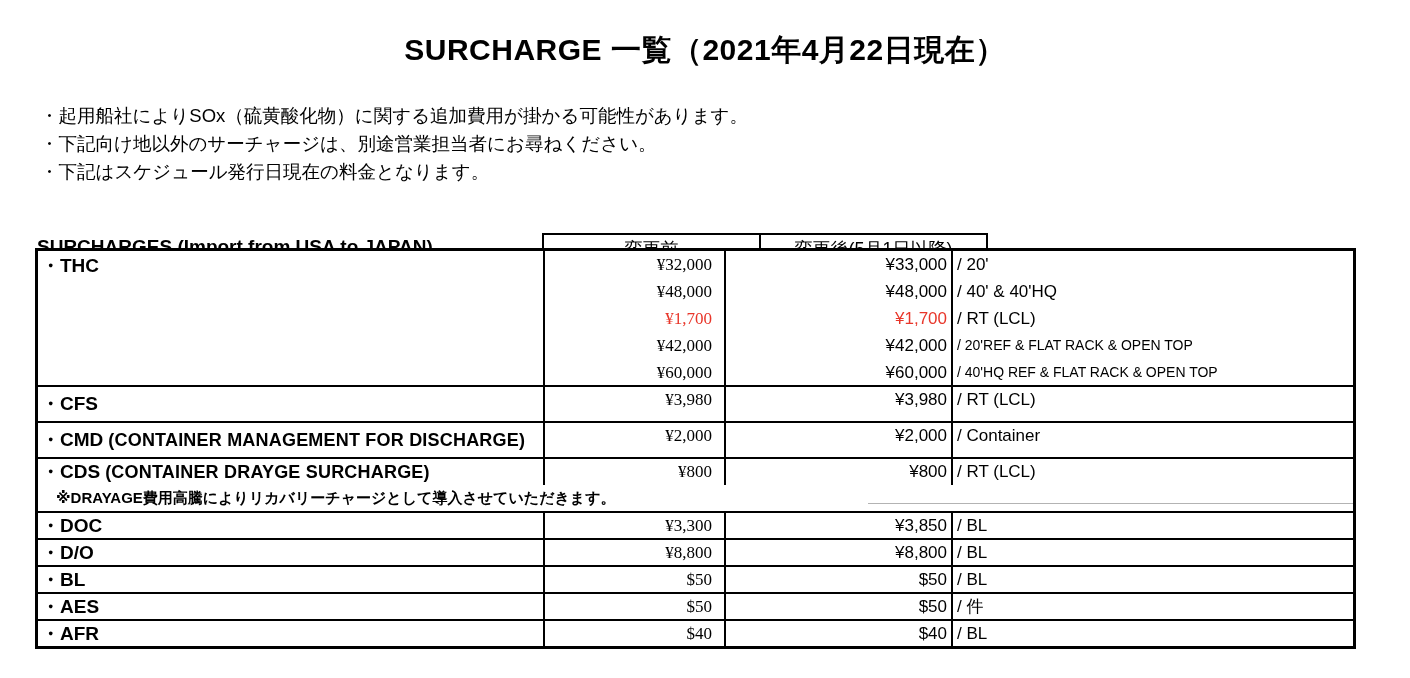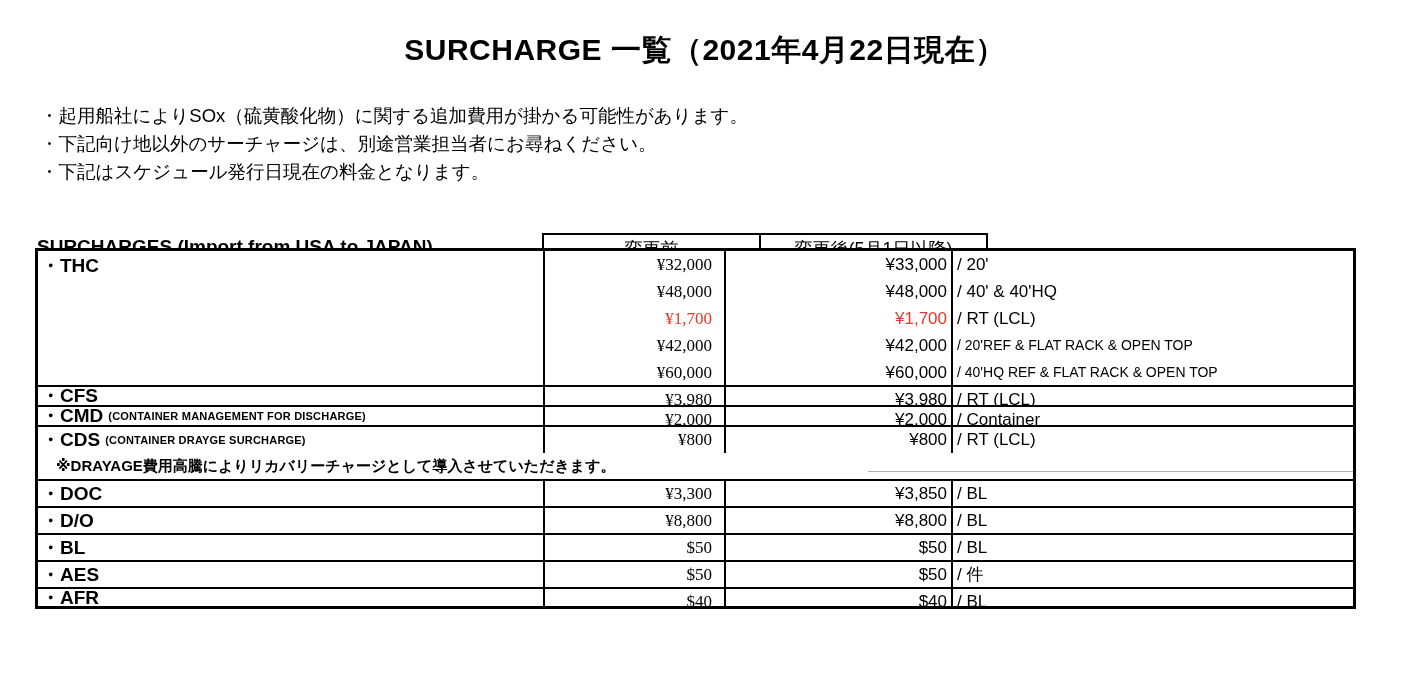--- a/index.html
+++ b/index.html
@@ -54,42 +54,42 @@
     position:absolute; left:35px; top:248px;
     width:1321px;
     border:3px solid #000;
     box-sizing:border-box;
     background:#fff;
   }
   .row { display:flex; box-sizing:border-box; border-bottom:2px solid #000; }
   .c1 { width:507px; box-sizing:border-box; border-right:2px solid #000;
         padding-left:3px; font-weight:bold; font-size:19px;
         display:flex; align-items:center; white-space:nowrap; overflow:hidden; }
-  .c1 .sub { font-size:11px; font-weight:bold; margin-left:5px; letter-spacing:0.2px; }
+  .c1 .sub { font-size:18px; font-weight:bold; margin-left:5px; letter-spacing:0.2px; }
   .c2 { width:181px; box-sizing:border-box; border-right:2px solid #000;
         text-align:right; padding-right:12px; font-size:17px;font-family:Liberation Serif, serif; }
   .c3 { width:227px; box-sizing:border-box; border-right:2px solid #000;
         text-align:right; padding-right:4px; font-size:17px; }
   .c4 { flex:1; padding-left:4px; font-size:17px; text-align:left;
         white-space:nowrap; overflow:hidden; }
 
   
   .row-thc { height:136px; }
   .row-thc .c1 { align-items:flex-start; padding-top:2px; }
   .row-thc .line { line-height:27px; height:27px; }
   .row-thc .c4 .line.small { font-size:14px; }
   .red { color:var(--red,#e8362a); }
 
   
-  .row-s    { height:20px;justify-content:center; }
+  .row-s    { height:36px;justify-content:center; }
   .row-s .c2,.row-s .c3,.row-s .c4 { line-height:26px; }
   .row-cds  { height:26px; border-bottom:none; }
   .row-cds .c2,.row-cds .c3,.row-cds .c4 { line-height:26px; }
   .row-m    { height:27px; } .row-m .c2,.row-m .c3,.row-m .c4 { line-height:25px; }
-  .row-last { height:17px; border-bottom:none;border-radius:11px; }
+  .row-last { height:25px; border-bottom:none;border-radius:11px; }
   .row-last .c2,.row-last .c3,.row-last .c4 { line-height:25px; }
 
   
   .row-note {
     position:relative;
     height:28px; display:block;
     font-weight:bold; font-size:15px; line-height:26px;
     padding-left:18px; box-sizing:border-box;
     white-space:nowrap; overflow:visible;
   }

